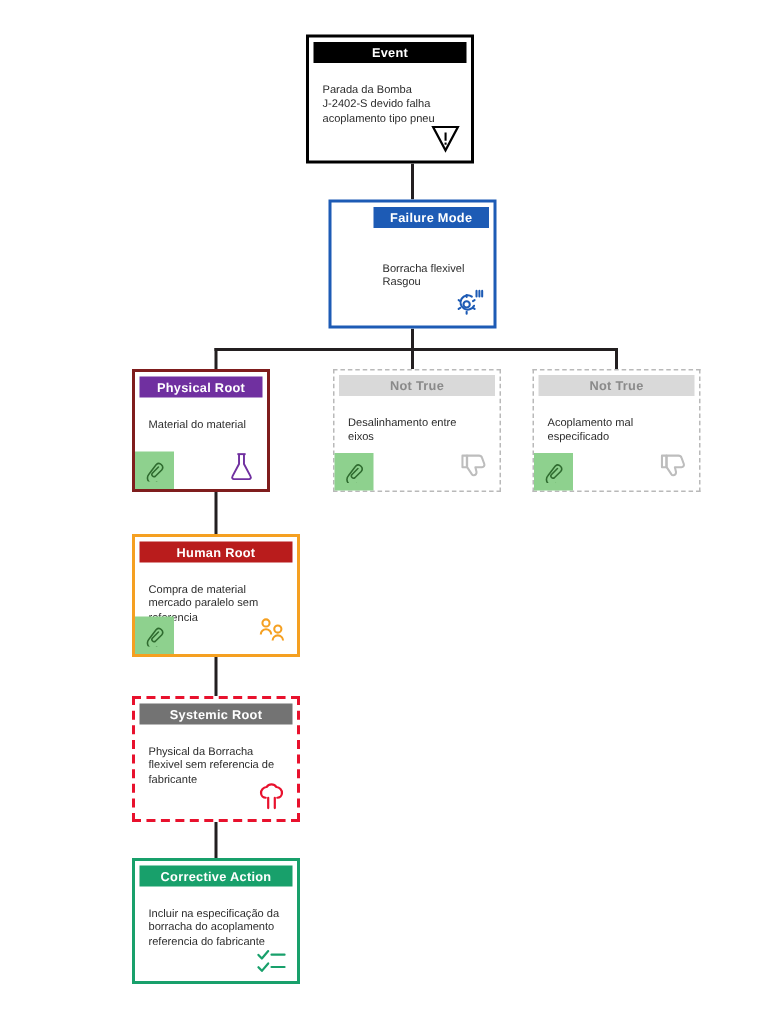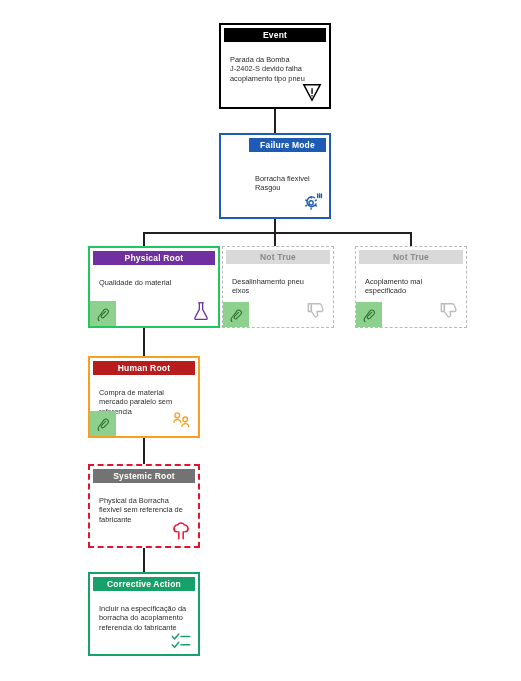--- a/index.html
+++ b/index.html
@@ -50,29 +50,29 @@
   .clip-chip{
     position:absolute;
     left:0;bottom:0;
     width:26px;height:25px;
     background:#8ed18e;
     display:flex;align-items:center;justify-content:center;
   }
   .clip-chip svg{width:14px;height:14px;}
 
   
-  #event{ left:219px; top:23px; width:112px; height:86px; border:2.5px solid #000000; }
+  #event{ left:204px; top:23px; width:112px; height:86px; border:2.5px solid #000000; }
   #event .hdr{ background:#000000; }
   #event .body{ }
 
   #failure{ left:219px; top:133px; width:112px; height:86px; border:2px solid #1D5BB5;padding-left:25px; }
   #failure .hdr{ background:#1D5BB5; }
   #failure .body{ padding-top:22px;border-radius:13px; }
 
-  #physical{ left:88px; top:246px; width:132px; height:82px; border:2px solid #22c55e; }
+  #physical{ left:88px; top:246px; width:92px; height:82px; border:2px solid #7f1d1d; }
   #physical .hdr{ background:#7030A0; }
 
   #nottrue1{ left:222px; top:246px; width:112px; height:82px; border:1.6px dashed #b9b9b9; }
   #nottrue1 .hdr{ background:#d9d9d9; color:#8a8a8a; }
 
   #nottrue2{ left:355px; top:246px; width:112px; height:82px; border:1.6px dashed #b9b9b9; }
   #nottrue2 .hdr{ background:#d9d9d9; color:#8a8a8a; }
 
   #human{ left:88px; top:356px; width:112px; height:82px; border:2px solid #F5A021; }
   #human .hdr{ background:#b91c1c; }
@@ -136,41 +136,41 @@
             <path d="M18.2 3.2v4M20.3 3.2v4M22.3 3.2v4"></path>
           </g>
         </svg>
       </div>
     </div>
   </div>
 
   <div class="node" id="physical">
     <div class="hdr">Physical Root</div>
     <div class="body">
-      <div class="txt">Qualidade do material</div>
+      <div class="txt">Material do material</div>
       <div class="icon-br">
         <svg viewBox="0 0 24 24" width="22" height="22">
           <g stroke="#7030A0" stroke-width="1.4" fill="none" stroke-linejoin="round">
             <path d="M9 3h6"></path>
             <path d="M10.2 3v7.2L5.4 19.2a1.3 1.3 0 0 0 1.1 2h11a1.3 1.3 0 0 0 1.1-2l-4.8-9V3"></path>
           </g>
         </svg>
       </div>
       <div class="clip-chip">
         <svg viewBox="0 0 24 24">
           <path d="M16.5 7.5l-7 7a2.5 2.5 0 0 0 3.5 3.5l7.2-7.2a4.4 4.4 0 0 0-6.2-6.2L5.6 15.8a6.3 6.3 0 0 0 8.9 8.9" fill="none" stroke="#2f6b2f" stroke-width="1.8" stroke-linecap="round"></path>
         </svg>
       </div>
     </div>
   </div>
 
   <div class="node" id="nottrue1">
     <div class="hdr">Not True</div>
     <div class="body">
-      <div class="txt">Desalinhamento pneu
+      <div class="txt">Desalinhamento entre
 eixos</div>
       <div class="icon-br">
         <svg viewBox="0 0 24 24" width="22" height="22">
           <path d="M7 3h8.6c1 0 1.9.6 2.2 1.5l1.7 4.6c.4 1.1-.4 2.3-1.6 2.3H13l.8 3.4c.3 1.3-.7 2.5-2 2.5-.6 0-1.1-.3-1.4-.8L7 11.4V3z" fill="none" stroke="#bdbdbd" stroke-width="1.5" stroke-linejoin="round"></path>
           <path d="M3.6 3h3.2v8.4H3.6z" fill="none" stroke="#bdbdbd" stroke-width="1.5" stroke-linejoin="round"></path>
         </svg>
       </div>
       <div class="clip-chip">
         <svg viewBox="0 0 24 24">
           <path d="M16.5 7.5l-7 7a2.5 2.5 0 0 0 3.5 3.5l7.2-7.2a4.4 4.4 0 0 0-6.2-6.2L5.6 15.8a6.3 6.3 0 0 0 8.9 8.9" fill="none" stroke="#2f6b2f" stroke-width="1.8" stroke-linecap="round"></path>

